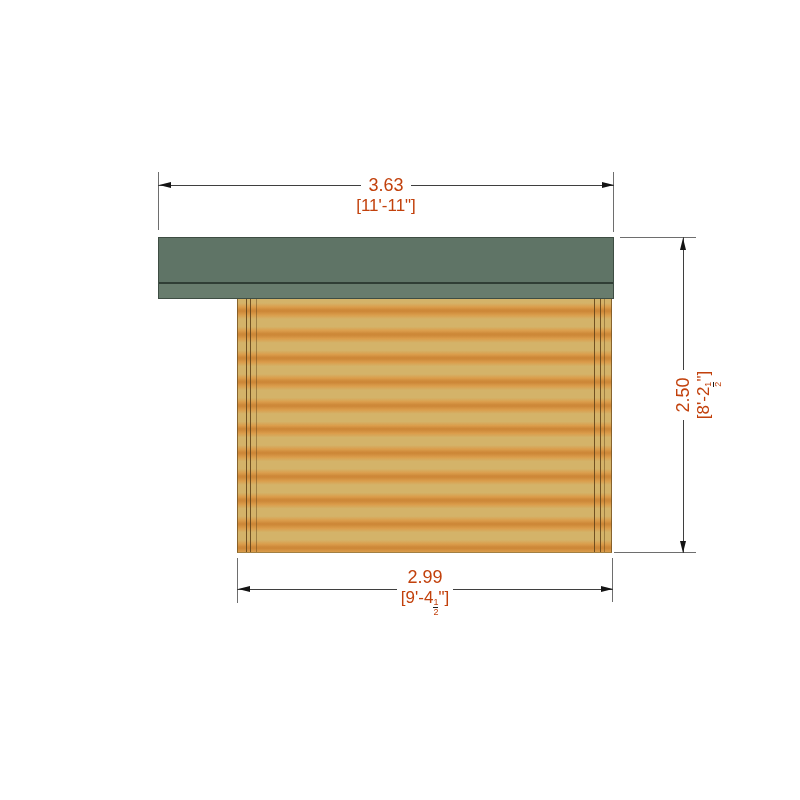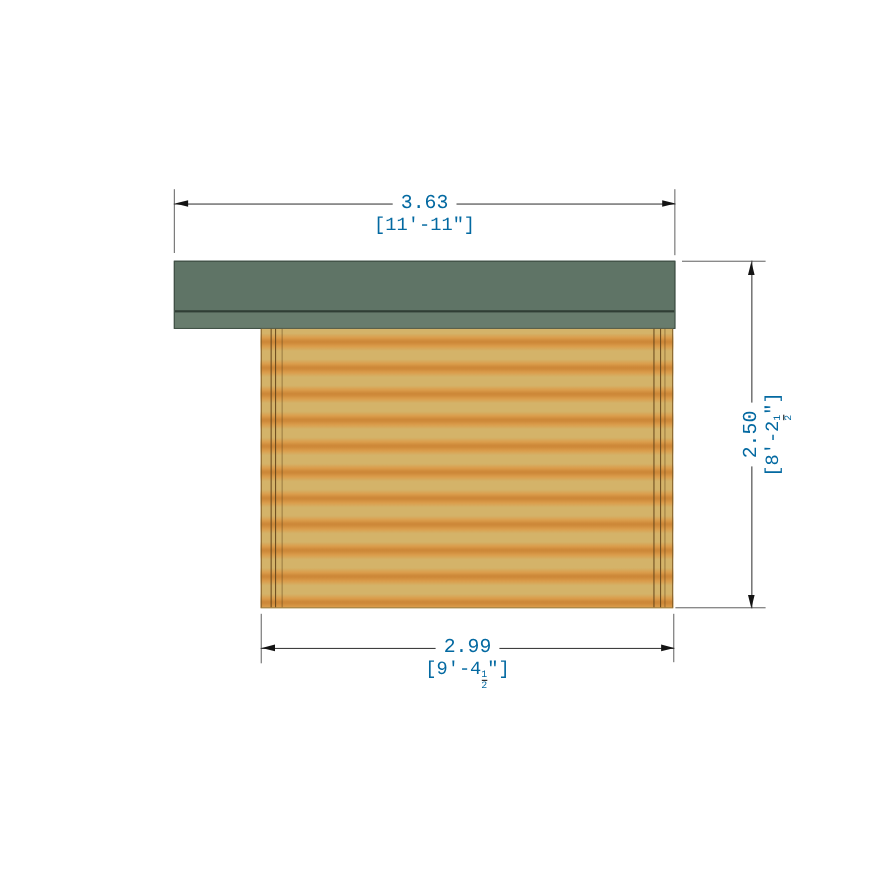--- a/index.html
+++ b/index.html
@@ -1,18 +1,18 @@
 <!DOCTYPE html>
 <html><head>
 <meta charset="utf-8">
 <style>
   html,body { margin:0; padding:0; background:#ffffff; }
   .canvas {
     position:relative; width:800px; height:800px; background:#ffffff;
-    font-family:Liberation Mono, monospace; color:#0369a1; overflow:hidden;
+    font-family:Liberation Sans, sans-serif; color:#c2410c; overflow:hidden;
   }
   .abs { position:absolute; }
 
   
   .roof {
     left:158px; top:237px; width:456px; height:62px;
     background:#5f7466; border:1px solid #3e4d43; box-sizing:border-box;
   }
   .roof-fascia {
     position:absolute; left:0; right:0; bottom:0; height:14px;
@@ -114,21 +114,21 @@
           </span><span>"]</span></span>
     </div>
   </div>
 
   <div>
     <div class="abs ext-line-v" style="left:237px; top:558px; height:45px;"></div>
     <div class="abs ext-line-v" style="left:612px; top:558px; height:44px;"></div>
     <div class="abs dim-line-h" style="left:237px; top:589px; width:376px;"></div>
     <div class="abs arrow left" style="left:238px; top:586px;"></div>
     <div class="abs arrow right" style="left:601px; top:586px;"></div>
-    <div class="abs dim-label" style="left:355px; top:579px; width:140px;">
+    <div class="abs dim-label" style="left:355px; top:567px; width:140px;">
       <span class="metric">2.99</span>
       <span class="imperial"><span>[9'-4</span><span class="frac">
             <span class="num">1</span>
             <span class="den">2</span>
           </span><span>"]</span></span>
     </div>
   </div>
 
 </div>
 

